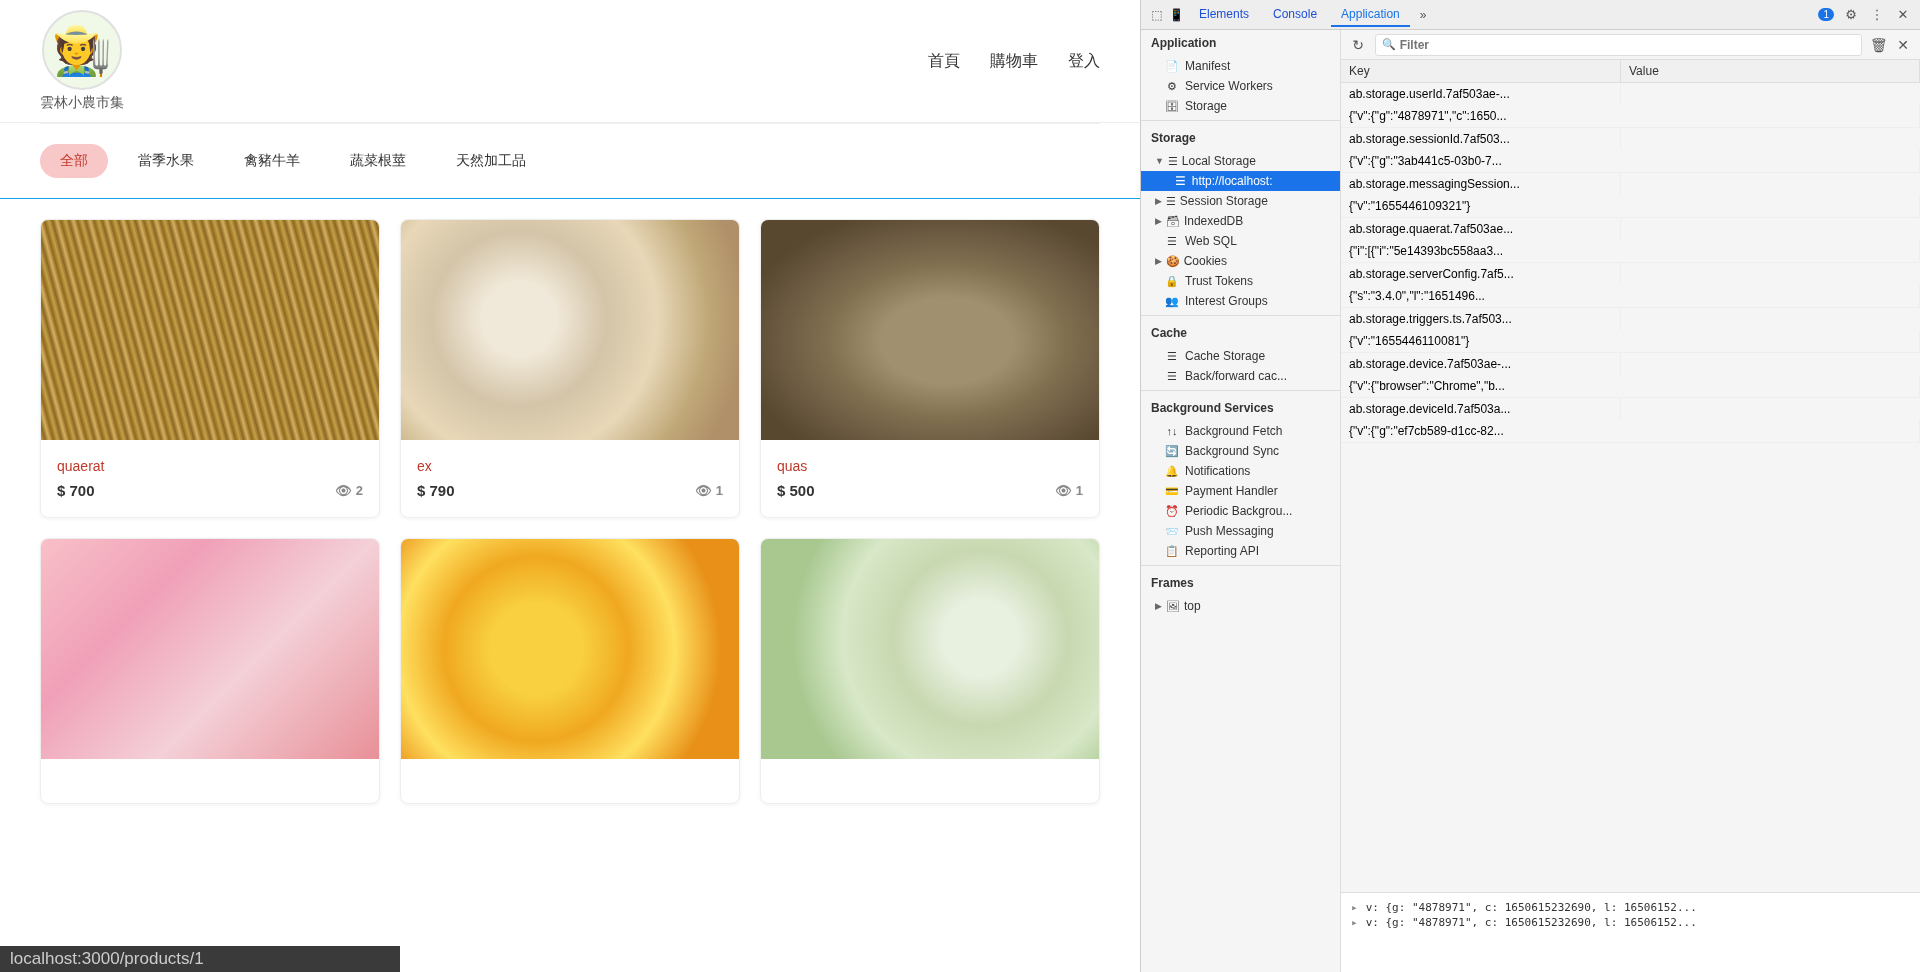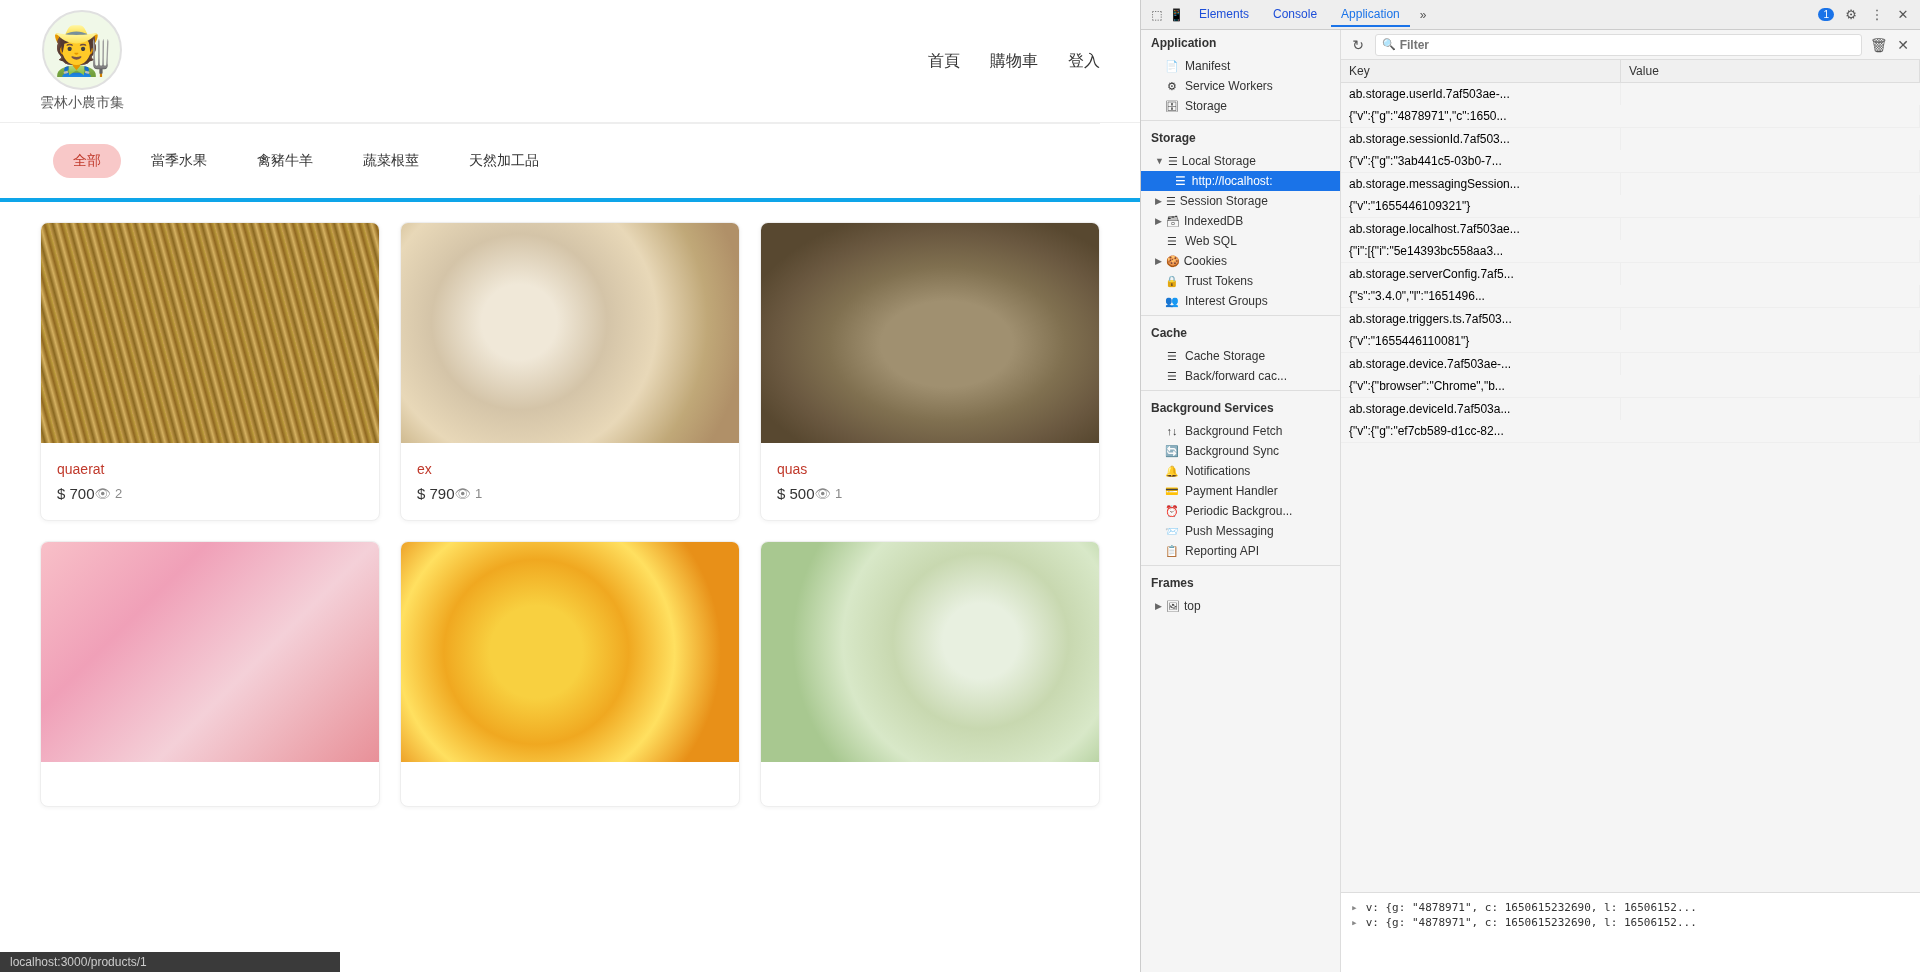--- a/index.html
+++ b/index.html
@@ -48,22 +48,22 @@
       align-items: center;
     }
     .site-nav a {
       text-decoration: none;
       color: #333;
       font-size: 16px;
     }
 
     
     .category-section {
-      padding: 20px 53px;
-      border-bottom: 4px solid #0ea5e9;
+      padding: 20px 40px;
+      border-bottom: 1px solid #0ea5e9;
     }
     .category-tabs {
       display: flex;
       gap: 10px;
     }
     .cat-tab {
       padding: 8px 20px;
       border-radius: 20px;
       font-size: 14px;
       cursor: pointer;
@@ -99,44 +99,46 @@
     .product-info {
       padding: 18px 16px;
     }
     .product-name {
       color: #c0392b;
       font-size: 14px;
       margin-bottom: 8px;
     }
     .product-footer {
       display: flex;
-      align-items: center;
+      justify-content: space-between;
+      align-items: center;
+      font-weight: bold;
     }
     .product-price {
       font-size: 15px;
       color: #333;
     }
     .product-views {
       font-size: 13px;
       color: #888;
       display: flex;
       align-items: center;
       gap: 4px;
     }
 
     
     .status-bar {
       position: fixed;
       bottom: 0;
       left: 0;
       background: #3a3a3a;
       color: #ccc;
-      font-size: 12px;
+      font-size: 17px;
       padding: 3px 10px;
-      width: 340px;
+      width: 400px;
     }
 
     
     #devtools {
       width: 780px;
       height: 972px;
       background: #f5f5f5;
       border-left: 1px solid #ccc;
       display: flex;
       flex-direction: column;
@@ -674,21 +676,21 @@
             </div>
             <div class="kv-row">
               <div class="kv-cell key-col">ab.storage.sessionId.7af503...</div>
               <div class="kv-cell val-col">{"v":{"g":"3ab441c5-03b0-7...</div>
             </div>
             <div class="kv-row">
               <div class="kv-cell key-col">ab.storage.messagingSession...</div>
               <div class="kv-cell val-col">{"v":"1655446109321"}</div>
             </div>
             <div class="kv-row">
-              <div class="kv-cell key-col">ab.storage.localhost.7af503ae...</div>
+              <div class="kv-cell key-col">ab.storage.quaerat.7af503ae...</div>
               <div class="kv-cell val-col">{"i":[{"i":"5e14393bc558aa3...</div>
             </div>
             <div class="kv-row">
               <div class="kv-cell key-col">ab.storage.serverConfig.7af5...</div>
               <div class="kv-cell val-col">{"s":"3.4.0","l":"1651496...</div>
             </div>
             <div class="kv-row">
               <div class="kv-cell key-col">ab.storage.triggers.ts.7af503...</div>
               <div class="kv-cell val-col">{"v":"1655446110081"}</div>
             </div>

